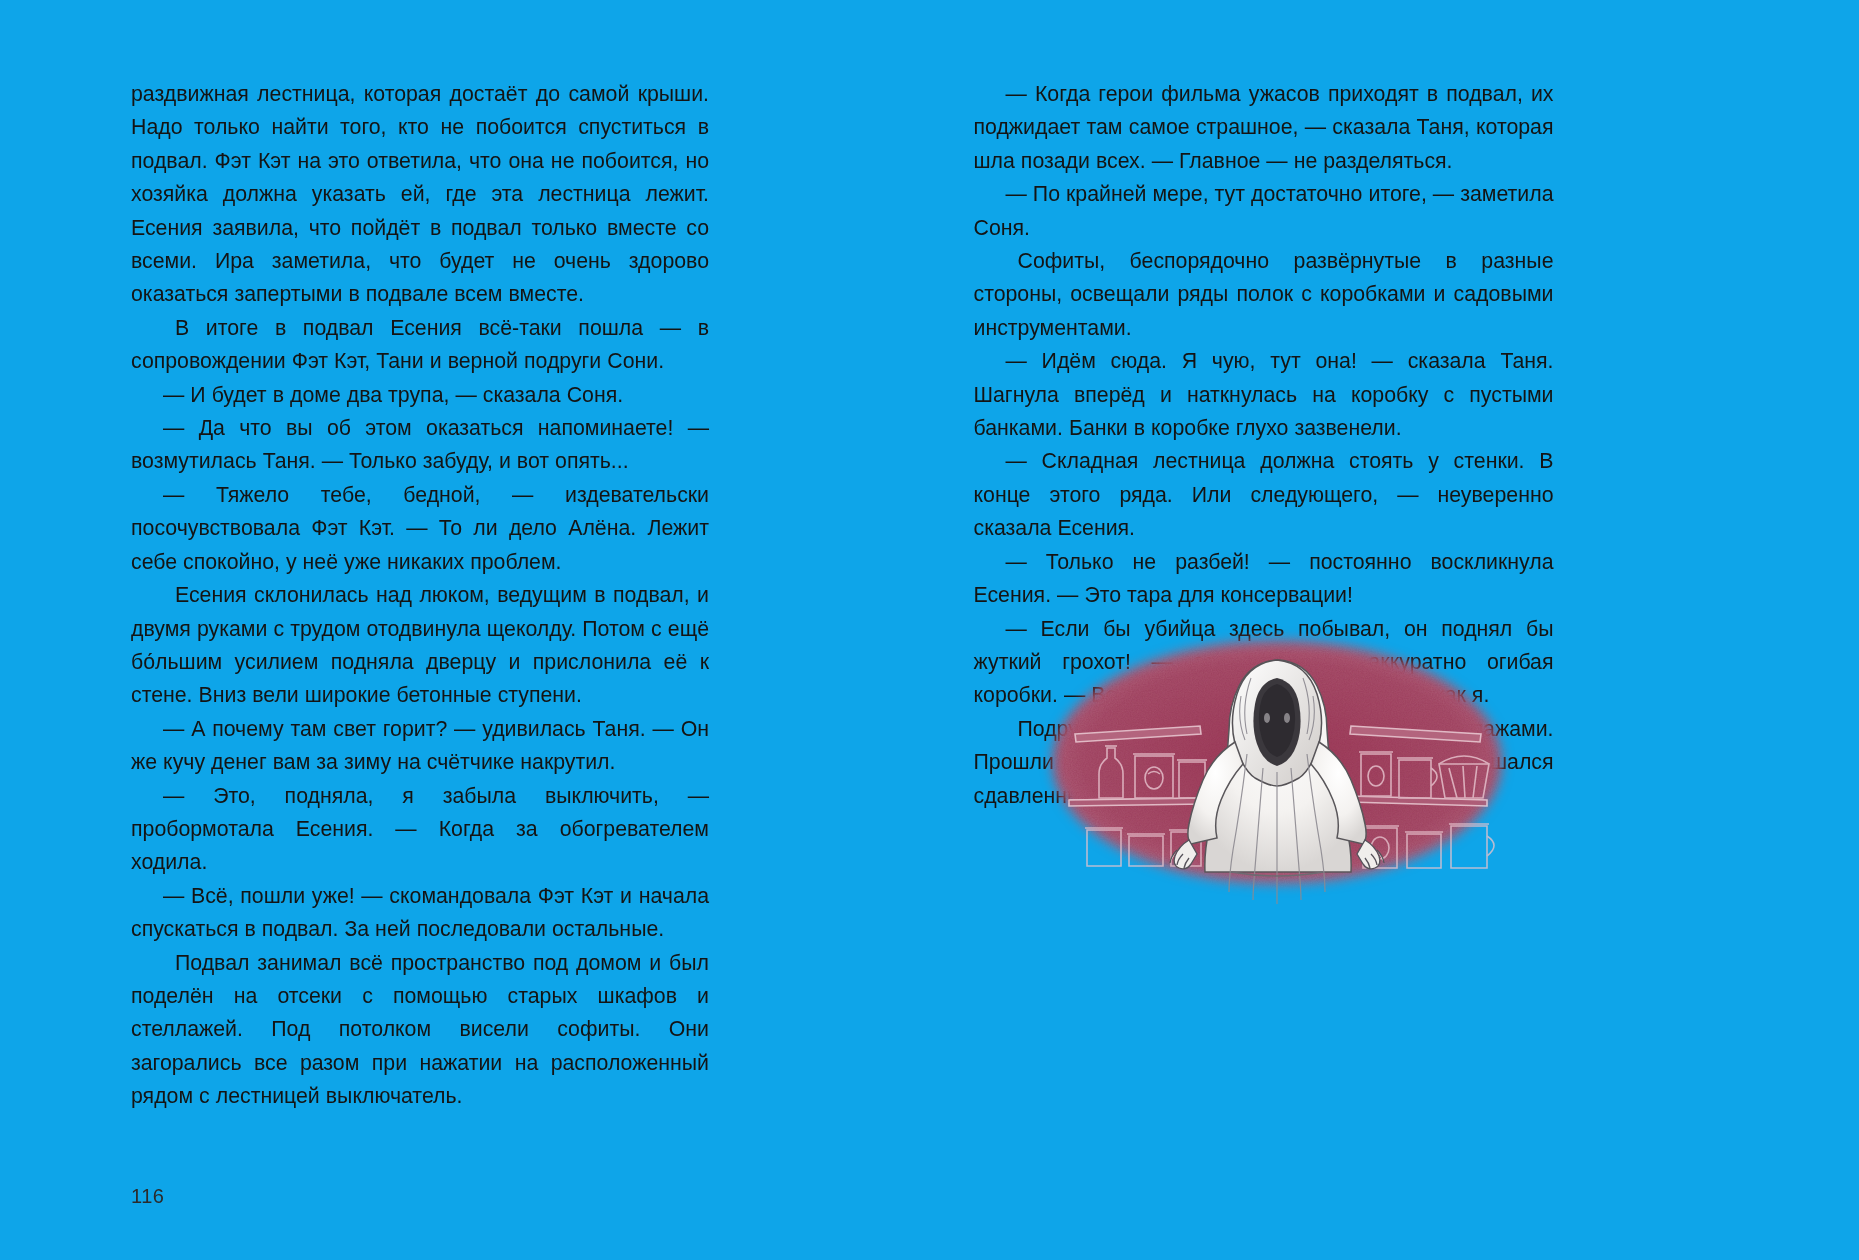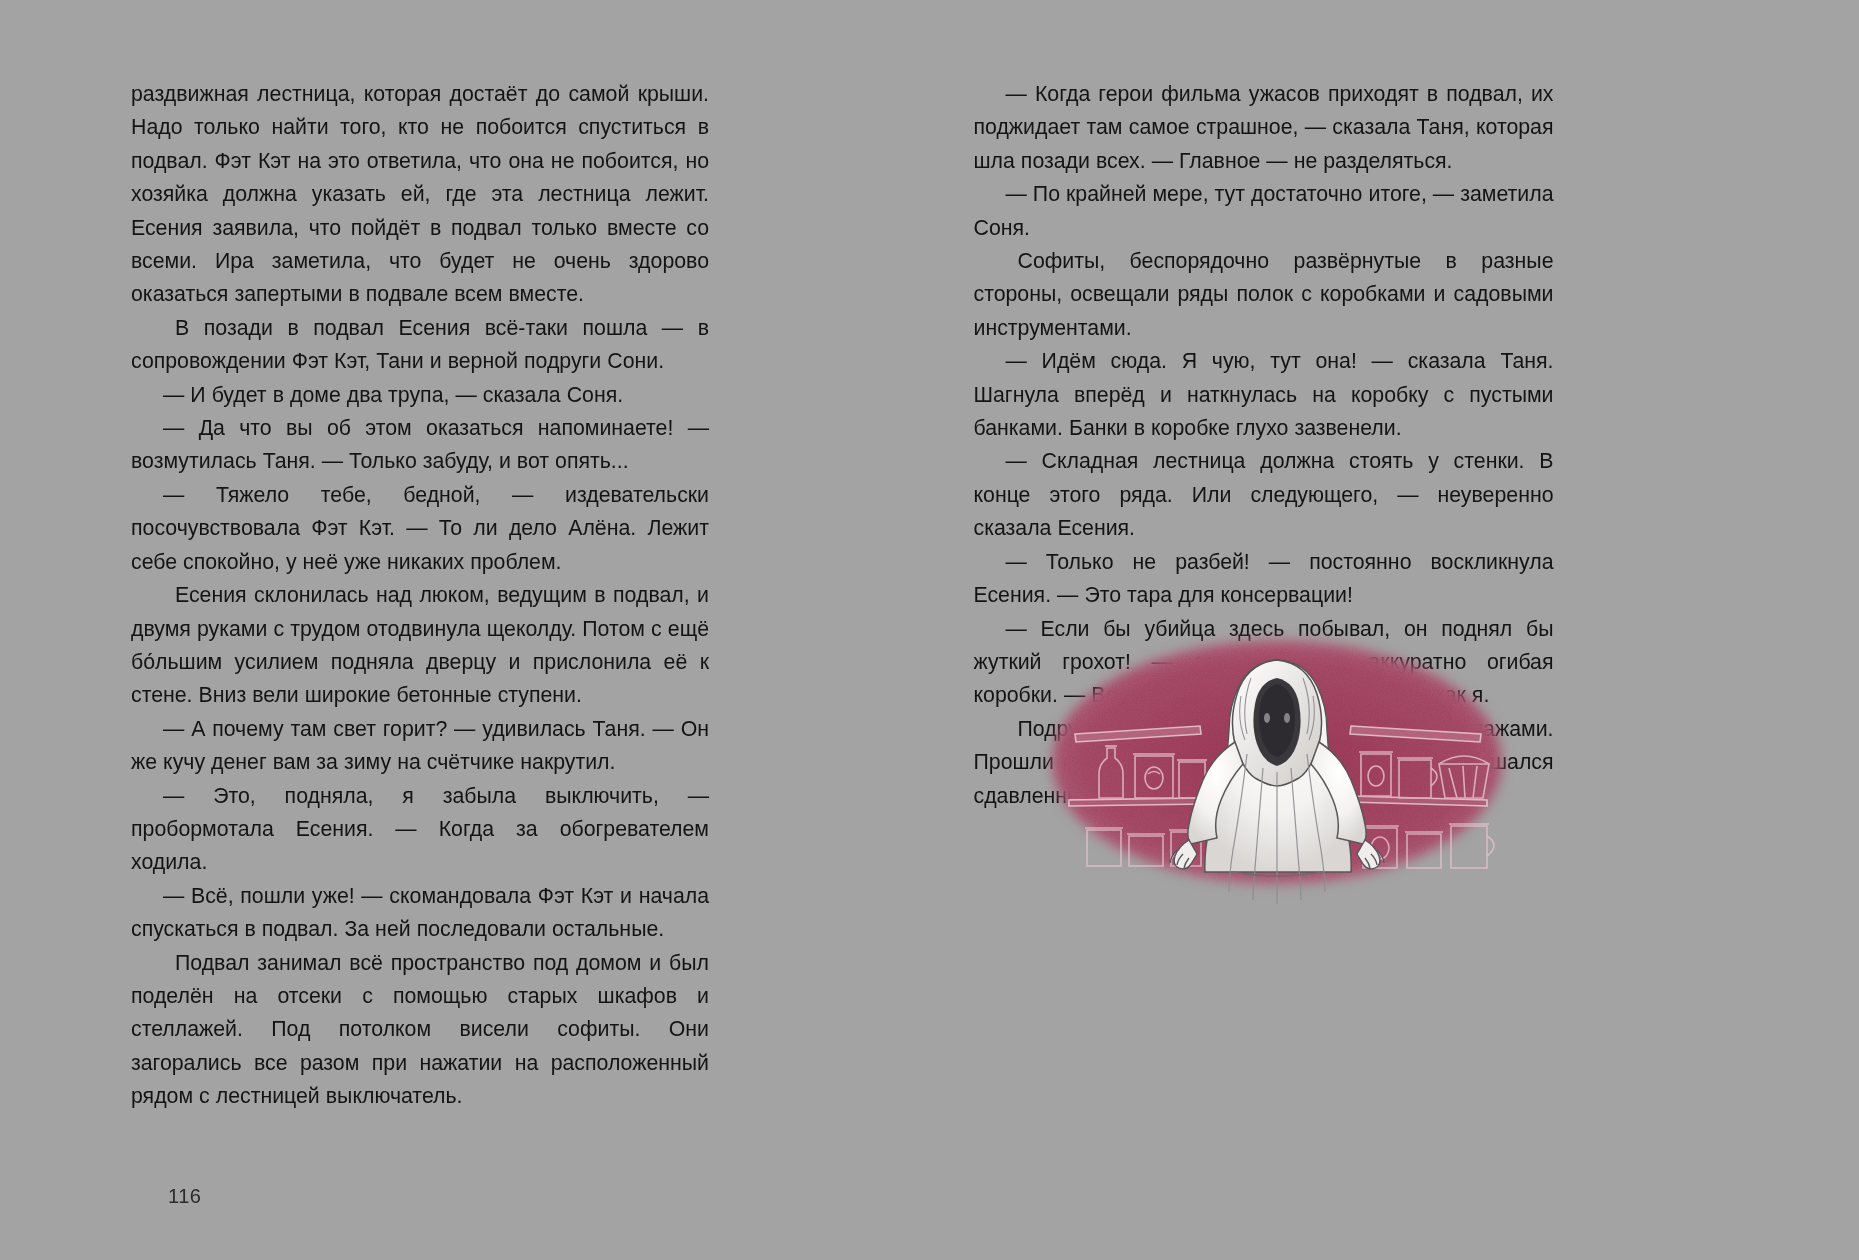--- a/index.html
+++ b/index.html
@@ -12,21 +12,21 @@
     height: 1260px;
     font-family: "Liberation Sans", sans-serif;
     color: #1a1a1a;
     overflow: hidden;
   }
 
   .page {
     position: relative;
     width: 1859px;
     height: 1260px;
-    background: #a3a3a3;
+    background: #0ea5e9;
     box-sizing: border-box;
   }
 
   .spread {
     position: absolute;
     left: 0; top: 0;
     width: 1859px;
     height: 1260px;
     display: flex;
     flex-direction: row;
@@ -87,21 +87,20 @@
     height: 100%;
   }
 
   .page-number {
     position: absolute;
     left: 131px;
     bottom: 52px;
     font-size: 20px;
     color: #2b2b2b;
     letter-spacing: 0.5px;
-    margin-left: 37px;
   }
 
   .gutter-shadow {
     position: absolute;
     left: 929px;
     top: 0;
     width: 2px;
     height: 1260px;
     background: transparent;
   }
@@ -110,21 +109,21 @@
 <body>
 
 <div class="page">
 
   <div class="spread">
 
     <div class="page-half">
 
       <div class="text-column left-col">
         <p class="no-indent">раздвижная лестница, которая достаёт до самой крыши. Надо только найти того, кто не побоится спуститься в подвал. Фэт Кэт на это ответила, что она не побоится, но хозяйка должна указать ей, где эта лестница лежит. Есения заявила, что пойдёт в подвал только вместе со всеми. Ира заметила, что будет не очень здорово оказаться запертыми в подвале всем вместе.</p>
-        <p>В позади в подвал Есения всё-таки пошла — в сопровождении Фэт Кэт, Тани и верной подруги Сони.</p>
+        <p>В итоге в подвал Есения всё-таки пошла — в сопровождении Фэт Кэт, Тани и верной подруги Сони.</p>
         <p class="dash-indent">— И будет в доме два трупа, — сказала Соня.</p>
         <p class="dash-indent">— Да что вы об этом оказаться напоминаете! — возмутилась Таня. — Только забуду, и вот опять...</p>
         <p class="dash-indent">— Тяжело тебе, бедной, — издевательски посочувствовала Фэт Кэт. — То ли дело Алёна. Лежит себе спокойно, у неё уже никаких проблем.</p>
         <p>Есения склонилась над люком, ведущим в подвал, и двумя руками с трудом отодвинула щеколду. Потом с ещё бо́льшим усилием подняла дверцу и прислонила её к стене. Вниз вели широкие бетонные ступени.</p>
         <p class="dash-indent">— А почему там свет горит? — удивилась Таня. — Он же кучу денег вам за зиму на счётчике накрутил.</p>
         <p class="dash-indent">— Это, подняла, я забыла выключить, — пробормотала Есения. — Когда за обогревателем ходила.</p>
         <p class="dash-indent">— Всё, пошли уже! — скомандовала Фэт Кэт и начала спускаться в подвал. За ней последовали остальные.</p>
         <p>Подвал занимал всё пространство под домом и был поделён на отсеки с помощью старых шкафов и стеллажей. Под потолком висели софиты. Они загорались все разом при нажатии на расположенный рядом с лестницей выключатель.</p>
       </div>
 

